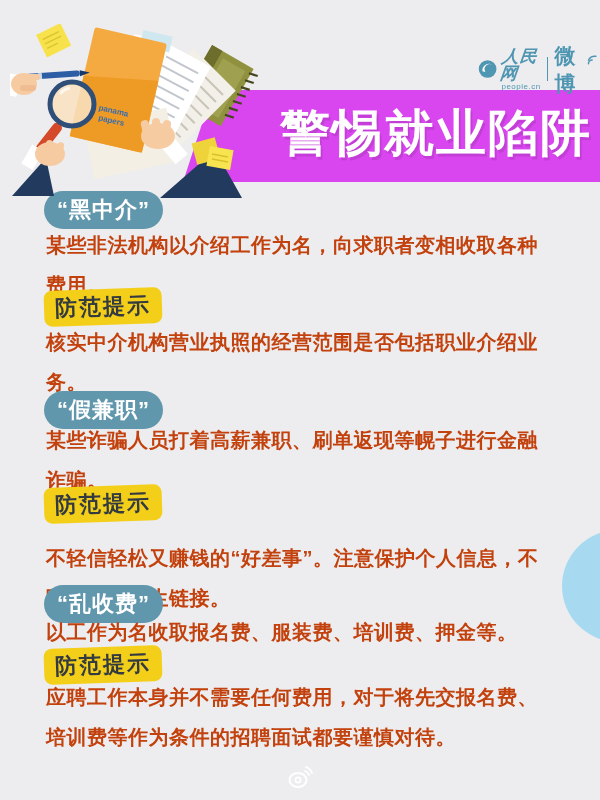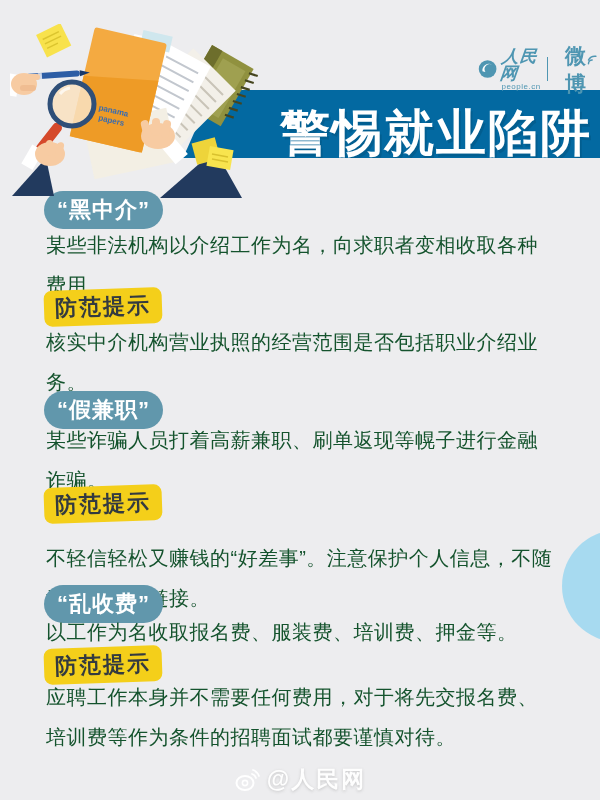--- a/index.html
+++ b/index.html
@@ -1,44 +1,44 @@
 <!DOCTYPE html>
 <html><head>
 <meta charset="utf-8">
 <style>
   html,body{margin:0;padding:0;}
   body{width:600px;height:800px;position:relative;overflow:hidden;
        background:#ededef;font-family:"Liberation Sans","DejaVu Sans",sans-serif;}
   .abs{position:absolute;}
 
   
-  .title-band{left:183px;top:90px;width:417px;height:68px;background:#0369a1;
+  .title-band{left:183px;top:90px;width:417px;height:92px;background:#d946ef;
       clip-path:polygon(30px 0,100% 0,100% 100%,0 100%);z-index:1;}
   .title-band h1{margin:0;height:84px;line-height:86px;text-align:right;padding-right:8px;
       font-size:50px;font-weight:bold;color:#ffffff;letter-spacing:2px;
       text-shadow:2px 3px 0 rgba(0,0,0,0.10);}
   .illus{left:10px;top:24px;width:252px;height:174px;z-index:2;}
 
   .brand{left:478px;top:54px;height:30px;display:flex;align-items:center;gap:4px;
       color:#4f96b2;z-index:3;}
   .brand-col{display:flex;flex-direction:column;align-items:center;line-height:1;}
   .brand-script{font-size:17px;font-weight:bold;font-style:italic;transform:skewX(-6deg);letter-spacing:1px;}
   .brand-domain{font-size:8px;letter-spacing:.5px;margin-top:1px;}
   .brand-divider{width:2px;height:24px;background:#4f96b2;margin:0 2px;}
-  .brand-weibo{font-size:21px;font-weight:900;letter-spacing:1px;position:relative;top:1px;text-align:right;}
+  .brand-weibo{font-size:21px;font-weight:900;letter-spacing:1px;position:relative;top:1px;}
   .brand-signal{position:relative;top:-9px;left:-4px;}
 
   
   .badge{left:44px;padding:4px 13px;background:#6197ac;border-radius:19px;
       color:#fff;font-size:22px;font-weight:bold;letter-spacing:1px;z-index:1;}
   .tipb{left:44px;padding:3px 11px;background:#f4cf1a;border-radius:8px;
       color:#333a40;font-size:22px;font-weight:bold;letter-spacing:2px;
       transform:rotate(-2deg);z-index:1;}
-  .para{left:46px;width:512px;margin:0;font-size:20px;line-height:40px;font-weight:normal;
-      color:#14532d;letter-spacing:0.5px;word-break:break-all;z-index:1;}
+  .para{left:46px;width:512px;margin:0;font-size:20px;line-height:40px;font-weight:bold;
+      color:#c2410c;letter-spacing:0.5px;word-break:break-all;z-index:1;}
   #badge1{top:191px}#para1{top:225px}#tip1{top:289px}#para2{top:322px}
   #badge2{top:391px}#para3{top:420px}#tip2{top:486px}#para4{top:538px}
   #badge3{top:585px}#para5{top:612px}#tip3{top:647px}#para6{top:677px}
 
   
   .blue-circle{left:562px;top:530px;width:112px;height:112px;border-radius:50%;
       background:#a7daf0;z-index:0;}
 
   
   .watermark{left:0;top:764px;width:600px;display:flex;justify-content:center;
@@ -162,14 +162,13 @@
 <p class="abs para" id="para5">以工作为名收取报名费、服装费、培训费、押金等。</p>
 <div class="abs tipb" id="tip3">防范提示</div>
 <p class="abs para" id="para6">应聘工作本身并不需要任何费用，对于将先交报名费、培训费等作为条件的招聘面试都要谨慎对待。</p>
 
 <div class="abs watermark">
   <svg width="26" height="26" viewBox="0 0 26 26">
     <ellipse cx="11" cy="16" rx="8.5" ry="7" fill="none" stroke="rgba(255,255,255,0.96)" stroke-width="2"></ellipse>
     <circle cx="11" cy="16" r="2.6" fill="none" stroke="rgba(255,255,255,0.96)" stroke-width="1.6"></circle>
     <path d="M18 7 a6 6 0 0 1 4 4 M19 3 a10 10 0 0 1 6 6" stroke="rgba(255,255,255,0.96)" stroke-width="1.8" fill="none" stroke-linecap="round"></path>
   </svg>
-  <span>@人民网</span>
 </div>
 
 </body></html>

